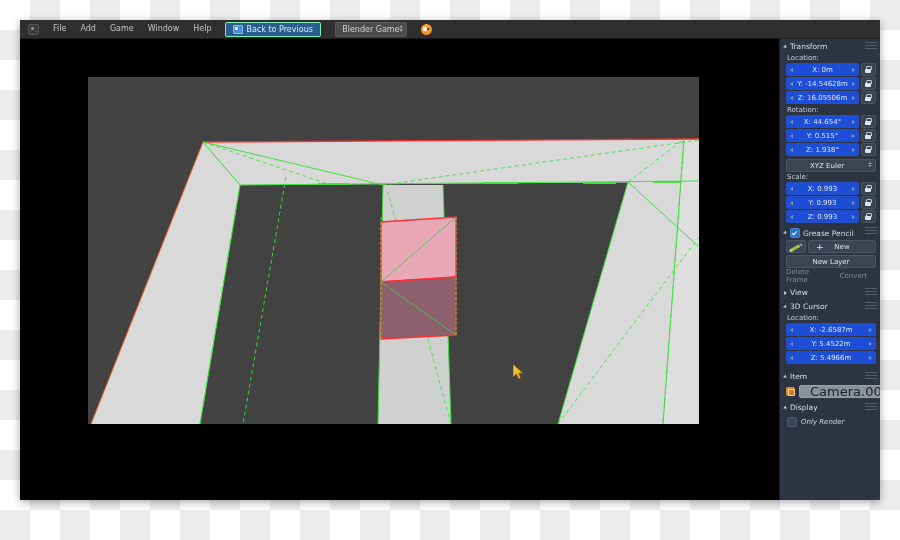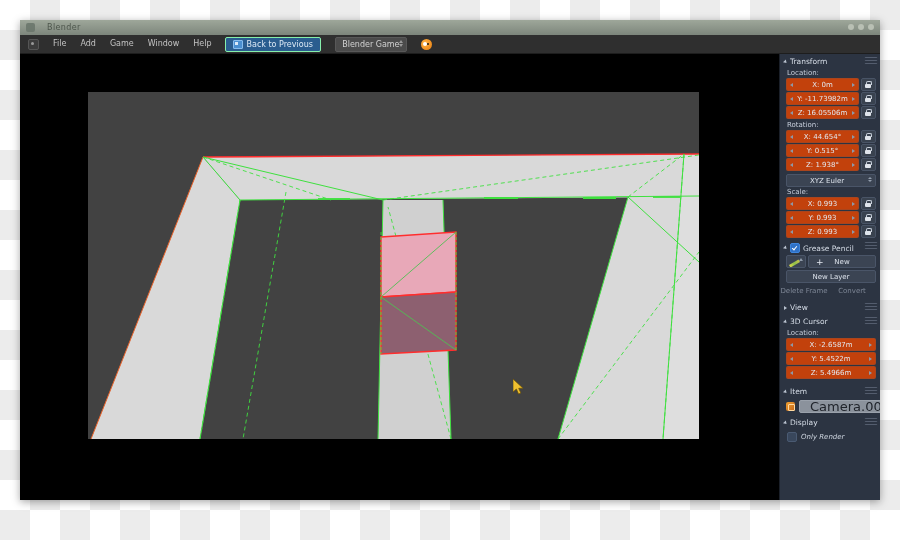--- a/index.html
+++ b/index.html
@@ -108,21 +108,21 @@
   .tri.open{border-left:3px solid #b9c2cf;border-top:2.5px solid transparent;border-bottom:2.5px solid transparent;transform:rotate(45deg);}
   .tri.closed{border-left:3px solid #b9c2cf;border-top:2.5px solid transparent;border-bottom:2.5px solid transparent;}
   .panel-title{font-size:7.5px;color:#d5dce6;}
   .grip{
     position:absolute;right:3px;top:3px;width:12px;height:9px;opacity:.5;
   }
   .grip i{display:block;height:1px;background:#7c879a;margin-bottom:2px;transform:skewX(-40deg);}
   .sub-label{padding:1px 6px 1px 7px;color:#c6cedb;font-size:7px;}
   .field-row{display:flex;align-items:center;gap:2px;padding:0 4px 1px 6px;}
   .num-field{
-    flex:1;height:11px;background:#c2410c;border:1px solid #49546633;border-radius:2px;
+    flex:1;height:11px;background:#1d4ed8;border:1px solid #49546633;border-radius:2px;
     display:flex;align-items:center;justify-content:center;position:relative;
     font-size:7px;color:#e2e7ee;
   }
   .num-field .ar{position:absolute;width:0;height:0;top:3.5px;}
   .num-field .ar.l{left:3px;border-right:3px solid #8e99a8;border-top:2px solid transparent;border-bottom:2px solid transparent;}
   .num-field .ar.r{right:3px;border-left:3px solid #8e99a8;border-top:2px solid transparent;border-bottom:2px solid transparent;}
   .lock-btn{
     width:13px;height:11px;background:#39424f;border:1px solid #495466;border-radius:2px;
     position:relative;flex:0 0 auto;
   }
@@ -161,21 +161,21 @@
   }
   .gp-pencil:after{
     content:"";position:absolute;right:2px;top:2px;width:0;height:0;
     border-left:2px solid transparent;border-right:2px solid transparent;border-bottom:3px solid #8e99a8;
   }
   .gp-new{
     flex:1;height:11px;background:#3b4453;border:1px solid #4a5568;border-radius:2px;
     display:flex;align-items:center;justify-content:center;font-size:7px;color:#dde3ec;position:relative;
   }
   .gp-new .plus{position:absolute;left:7px;top:1.5px;font-size:9px;line-height:8px;color:#e5eaf1;}
-  .half-row{display:flex;gap:0;padding:2px 4px 0 0;}
+  .half-row{display:flex;gap:0;padding:2px 4px 0 6px;}
   .half-btn{
     flex:1;height:11px;display:flex;align-items:center;justify-content:center;
     font-size:7px;color:#7e8796;
   }
   .item-row{display:flex;align-items:center;gap:4px;padding:2px 4px 2px 6px;}
   .obj-icon{
     width:9px;height:9px;flex:0 0 auto;border-radius:2px;
     background:linear-gradient(135deg,#f0a030,#c2651a);position:relative;
   }
   .obj-icon:after{
@@ -190,29 +190,20 @@
   .chk{
     width:8px;height:8px;flex:0 0 auto;background:#39475c;border:1px solid #4a5a72;border-radius:2px;
   }
   .spacer{height:4px;}
 </style>
 </head>
 <body>
 
 <div id="app-window">
 
-  <div id="title-bar">
-    <div class="tb-icon"></div>
-    <div class="tb-title">Blender</div>
-    <div id="win-ctl">
-      <span></span>
-      <span></span>
-      <span></span>
-    </div>
-  </div>
 
   <div id="menu-bar">
     <div class="editor-type-icon"></div>
     <div class="menu-item">File</div>
     <div class="menu-item">Add</div>
     <div class="menu-item">Game</div>
     <div class="menu-item">Window</div>
     <div class="menu-item">Help</div>
 
     <div id="back-to-previous">
@@ -315,21 +306,21 @@
         <div class="num-field">
           <i class="ar l"></i>
           <span>X: 0m</span>
           <i class="ar r"></i>
         </div>
         <div class="lock-btn"></div>
       </div>
       <div class="field-row">
         <div class="num-field">
           <i class="ar l"></i>
-          <span>Y: -11.73982m</span>
+          <span>Y: -14.54628m</span>
           <i class="ar r"></i>
         </div>
         <div class="lock-btn"></div>
       </div>
       <div class="field-row">
         <div class="num-field">
           <i class="ar l"></i>
           <span>Z: 16.05506m</span>
           <i class="ar r"></i>
         </div>

